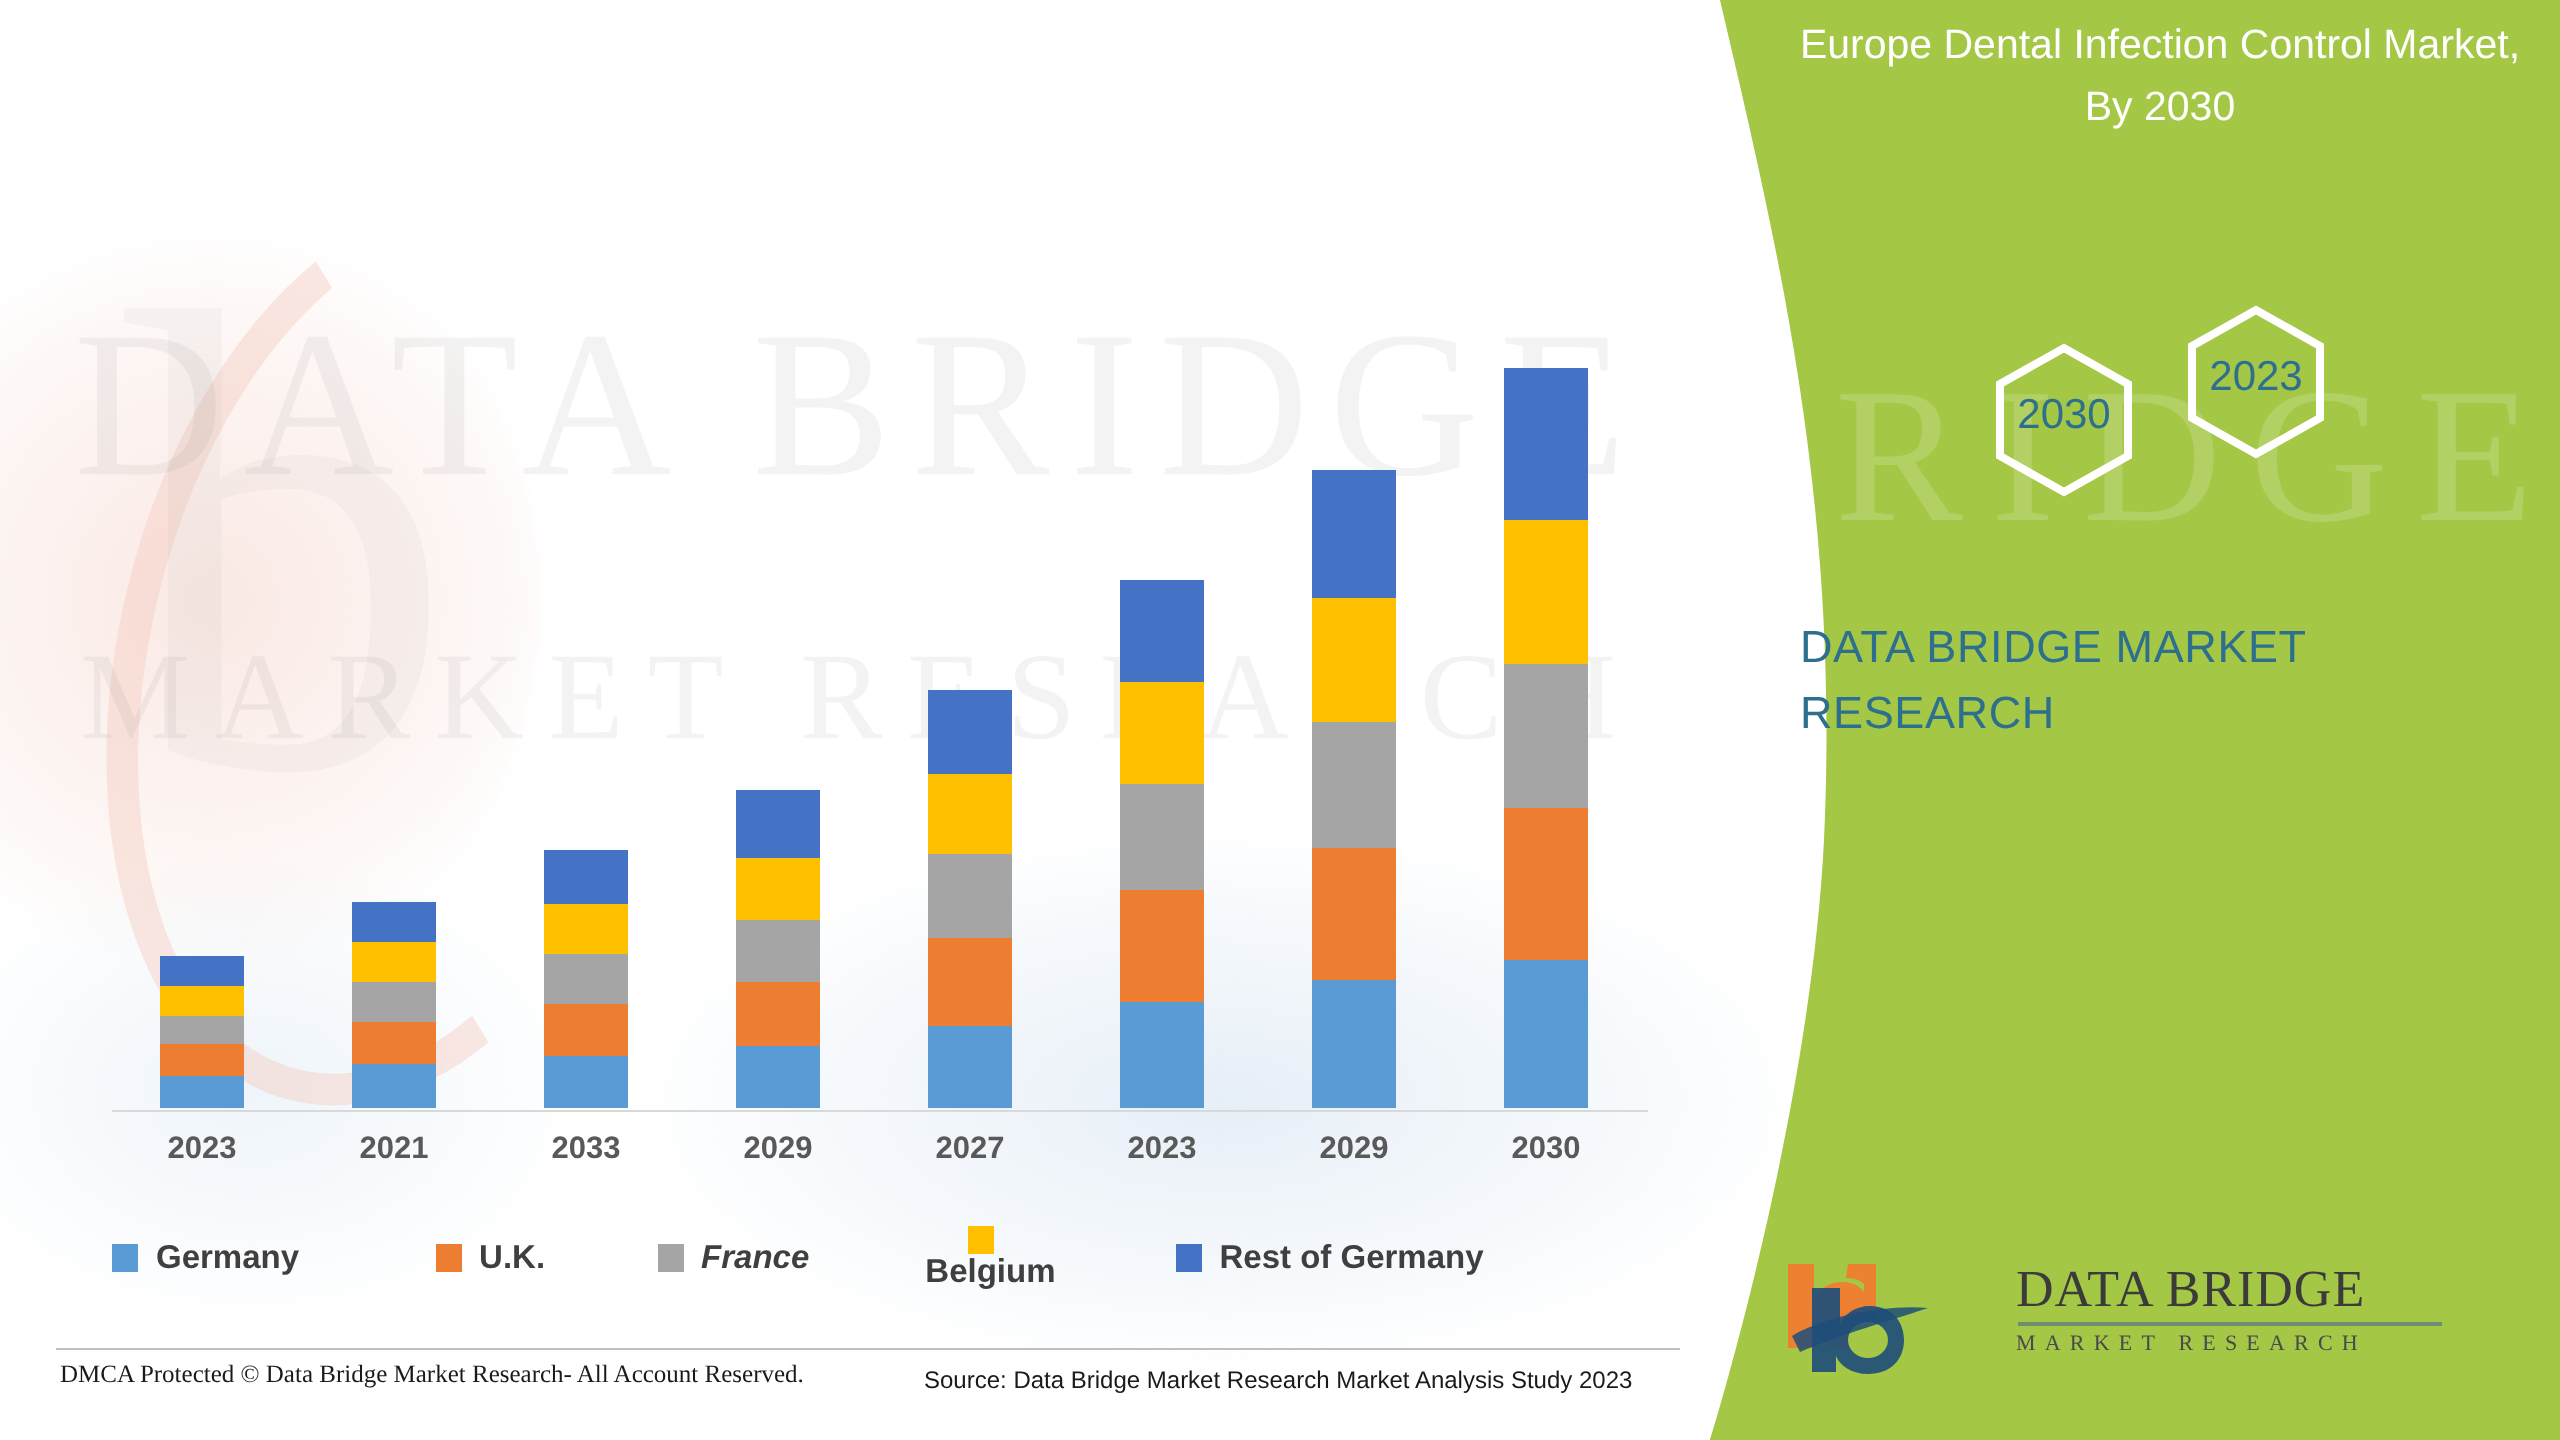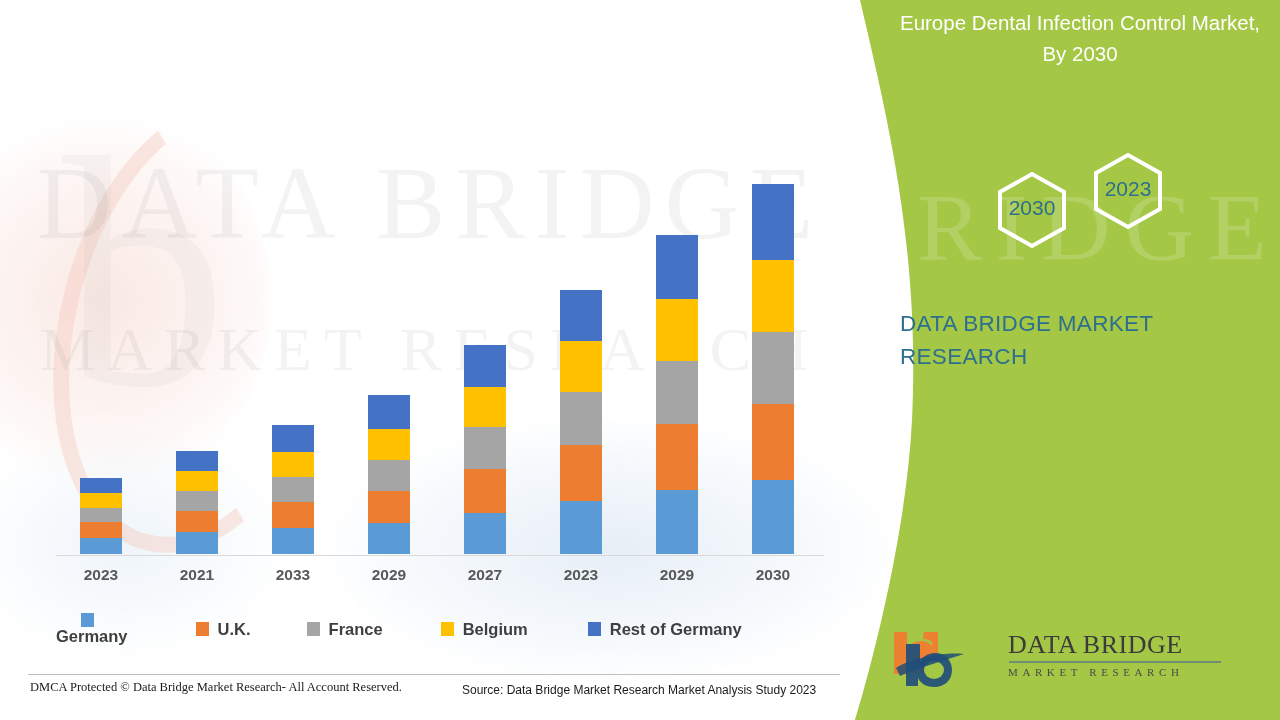--- a/index.html
+++ b/index.html
@@ -217,33 +217,33 @@
       <div class="xlab" style="left: 101px;">2021</div>
       <div class="xlab" style="left: 197px;">2033</div>
       <div class="xlab" style="left: 293px;">2029</div>
       <div class="xlab" style="left: 389px;">2027</div>
       <div class="xlab" style="left: 485px;">2023</div>
       <div class="xlab" style="left: 581px;">2029</div>
       <div class="xlab" style="left: 677px;">2030</div>
     </div>
 
   <div class="legend" id="legend">
-      <div class="leg-item" style="margin-left: 0px; flex-direction: column;">
+      <div class="leg-item" style="margin-left: 0px;">
         <span class="leg-swatch" style="background: rgb(91, 155, 213);"></span>
         <span class="leg-label">Germany</span>
       </div>
       <div class="leg-item" style="margin-left: 68px;">
         <span class="leg-swatch" style="background: rgb(237, 125, 49);"></span>
         <span class="leg-label">U.K.</span>
       </div>
-      <div class="leg-item" style="margin-left: 56px;">
+      <div class="leg-item" style="margin-left: 56px; font-style: italic;">
         <span class="leg-swatch" style="background: rgb(165, 165, 165);"></span>
         <span class="leg-label">France</span>
       </div>
-      <div class="leg-item" style="margin-left: 58px;">
+      <div class="leg-item" style="margin-left: 58px; flex-direction: column;">
         <span class="leg-swatch" style="background: rgb(255, 192, 0);"></span>
         <span class="leg-label">Belgium</span>
       </div>
       <div class="leg-item" style="margin-left: 60px;">
         <span class="leg-swatch" style="background: rgb(68, 114, 196);"></span>
         <span class="leg-label">Rest of Germany</span>
       </div>
     </div>
 
   <div class="footer-rule"></div>

